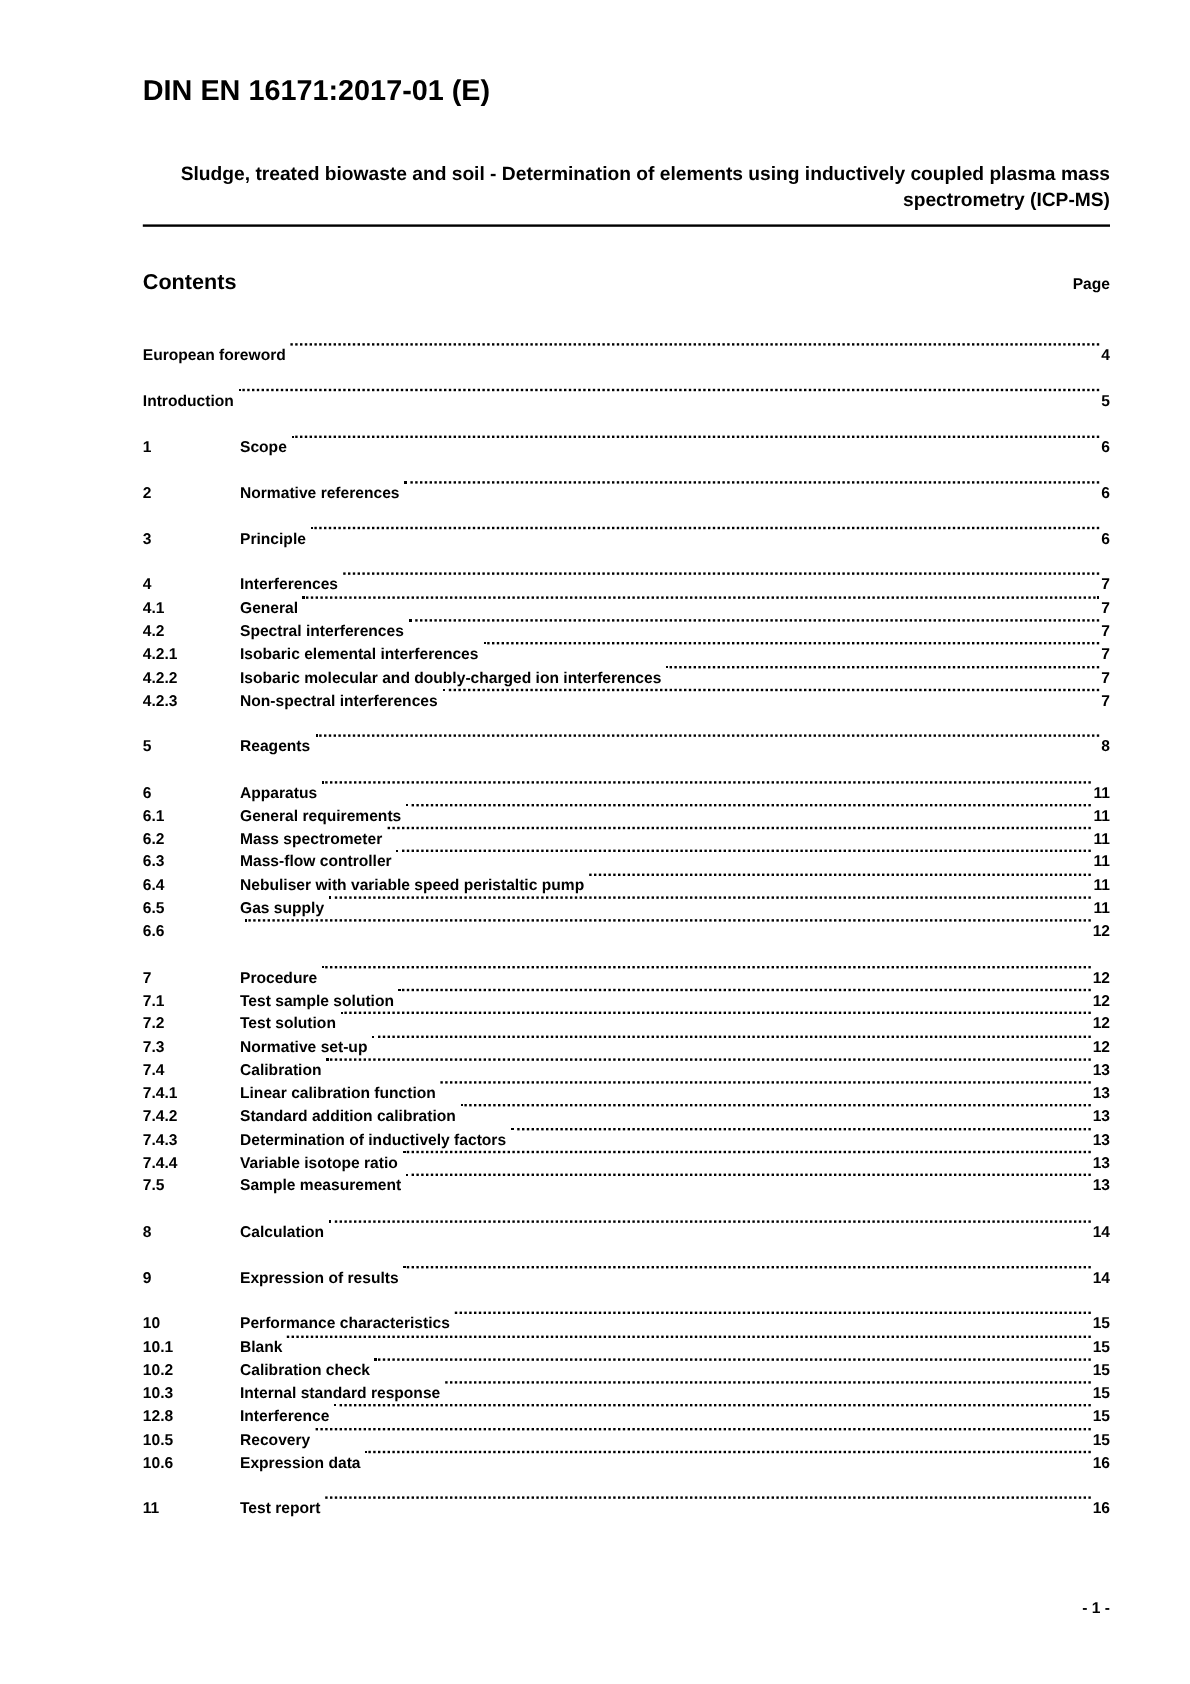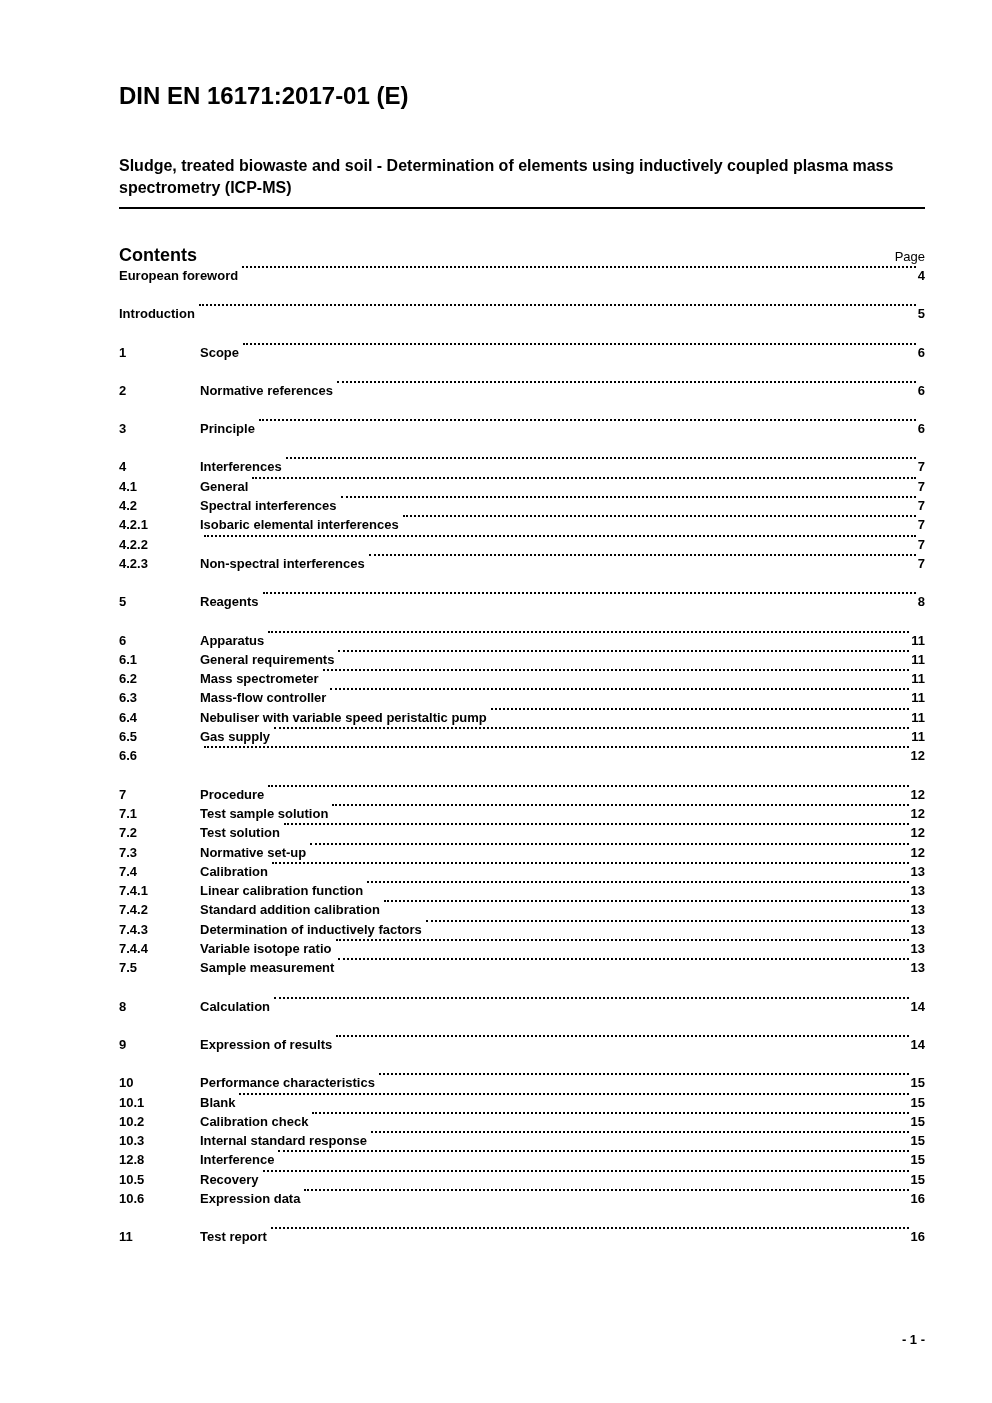--- a/index.html
+++ b/index.html
@@ -8,54 +8,56 @@
     height: 1403px;
     background: #ffffff;
     color: #000000;
     font-family: "Liberation Sans", sans-serif;
     overflow: hidden;
     position: relative;
   }
   .page {
     position: absolute;
     inset: 0;
-    padding: 82px 67px 0 119px;
+    padding: 62px 67px 0 119px;
     box-sizing: border-box;
   }
   .doc-code {
     font-size: 24px;
     font-weight: bold;
     line-height: 28px;
     margin: 0 0 45px 0;
   }
   .subtitle {
     font-size: 16px;
     font-weight: bold;
     line-height: 22px;
     margin: 0;
+    text-align: right;
   }
   .rule {
     border: 0;
     border-top: 2px solid #000;
     margin: 8px 0 0 0;
   }
   .contents-row {
     display: flex;
     justify-content: space-between;
     align-items: baseline;
     margin-top: 36px;
+    margin-bottom: 40px;
     gap: 34px;
   }
   .contents-heading {
     font-size: 18px;
     font-weight: bold;
   }
   .page-label {
     font-size: 13px;
-    font-weight: normal;
+    font-weight: bold;
   }
   .toc-group { margin-bottom: 19px; }
   .toc-row {
     display: flex;
     align-items: flex-end;
     font-size: 13px;
     font-weight: bold;
     line-height: 19.3px;
     white-space: nowrap;
   }
@@ -159,20 +161,21 @@
           <span class="toc-page">7</span>
         </div>
         <div class="toc-row">
           <span class="toc-num">4.2.1</span>
           <span class="toc-title">Isobaric elemental interferences</span>
           <span class="toc-dots"></span>
           <span class="toc-page">7</span>
         </div>
         <div class="toc-row">
           <span class="toc-num">4.2.2</span>
+          <span class="toc-title">Isobaric molecular and doubly-charged ion interferences</span>
           <span class="toc-dots"></span>
           <span class="toc-page">7</span>
         </div>
         <div class="toc-row">
           <span class="toc-num">4.2.3</span>
           <span class="toc-title">Non-spectral interferences</span>
           <span class="toc-dots"></span>
           <span class="toc-page">7</span>
         </div>
       </div>

